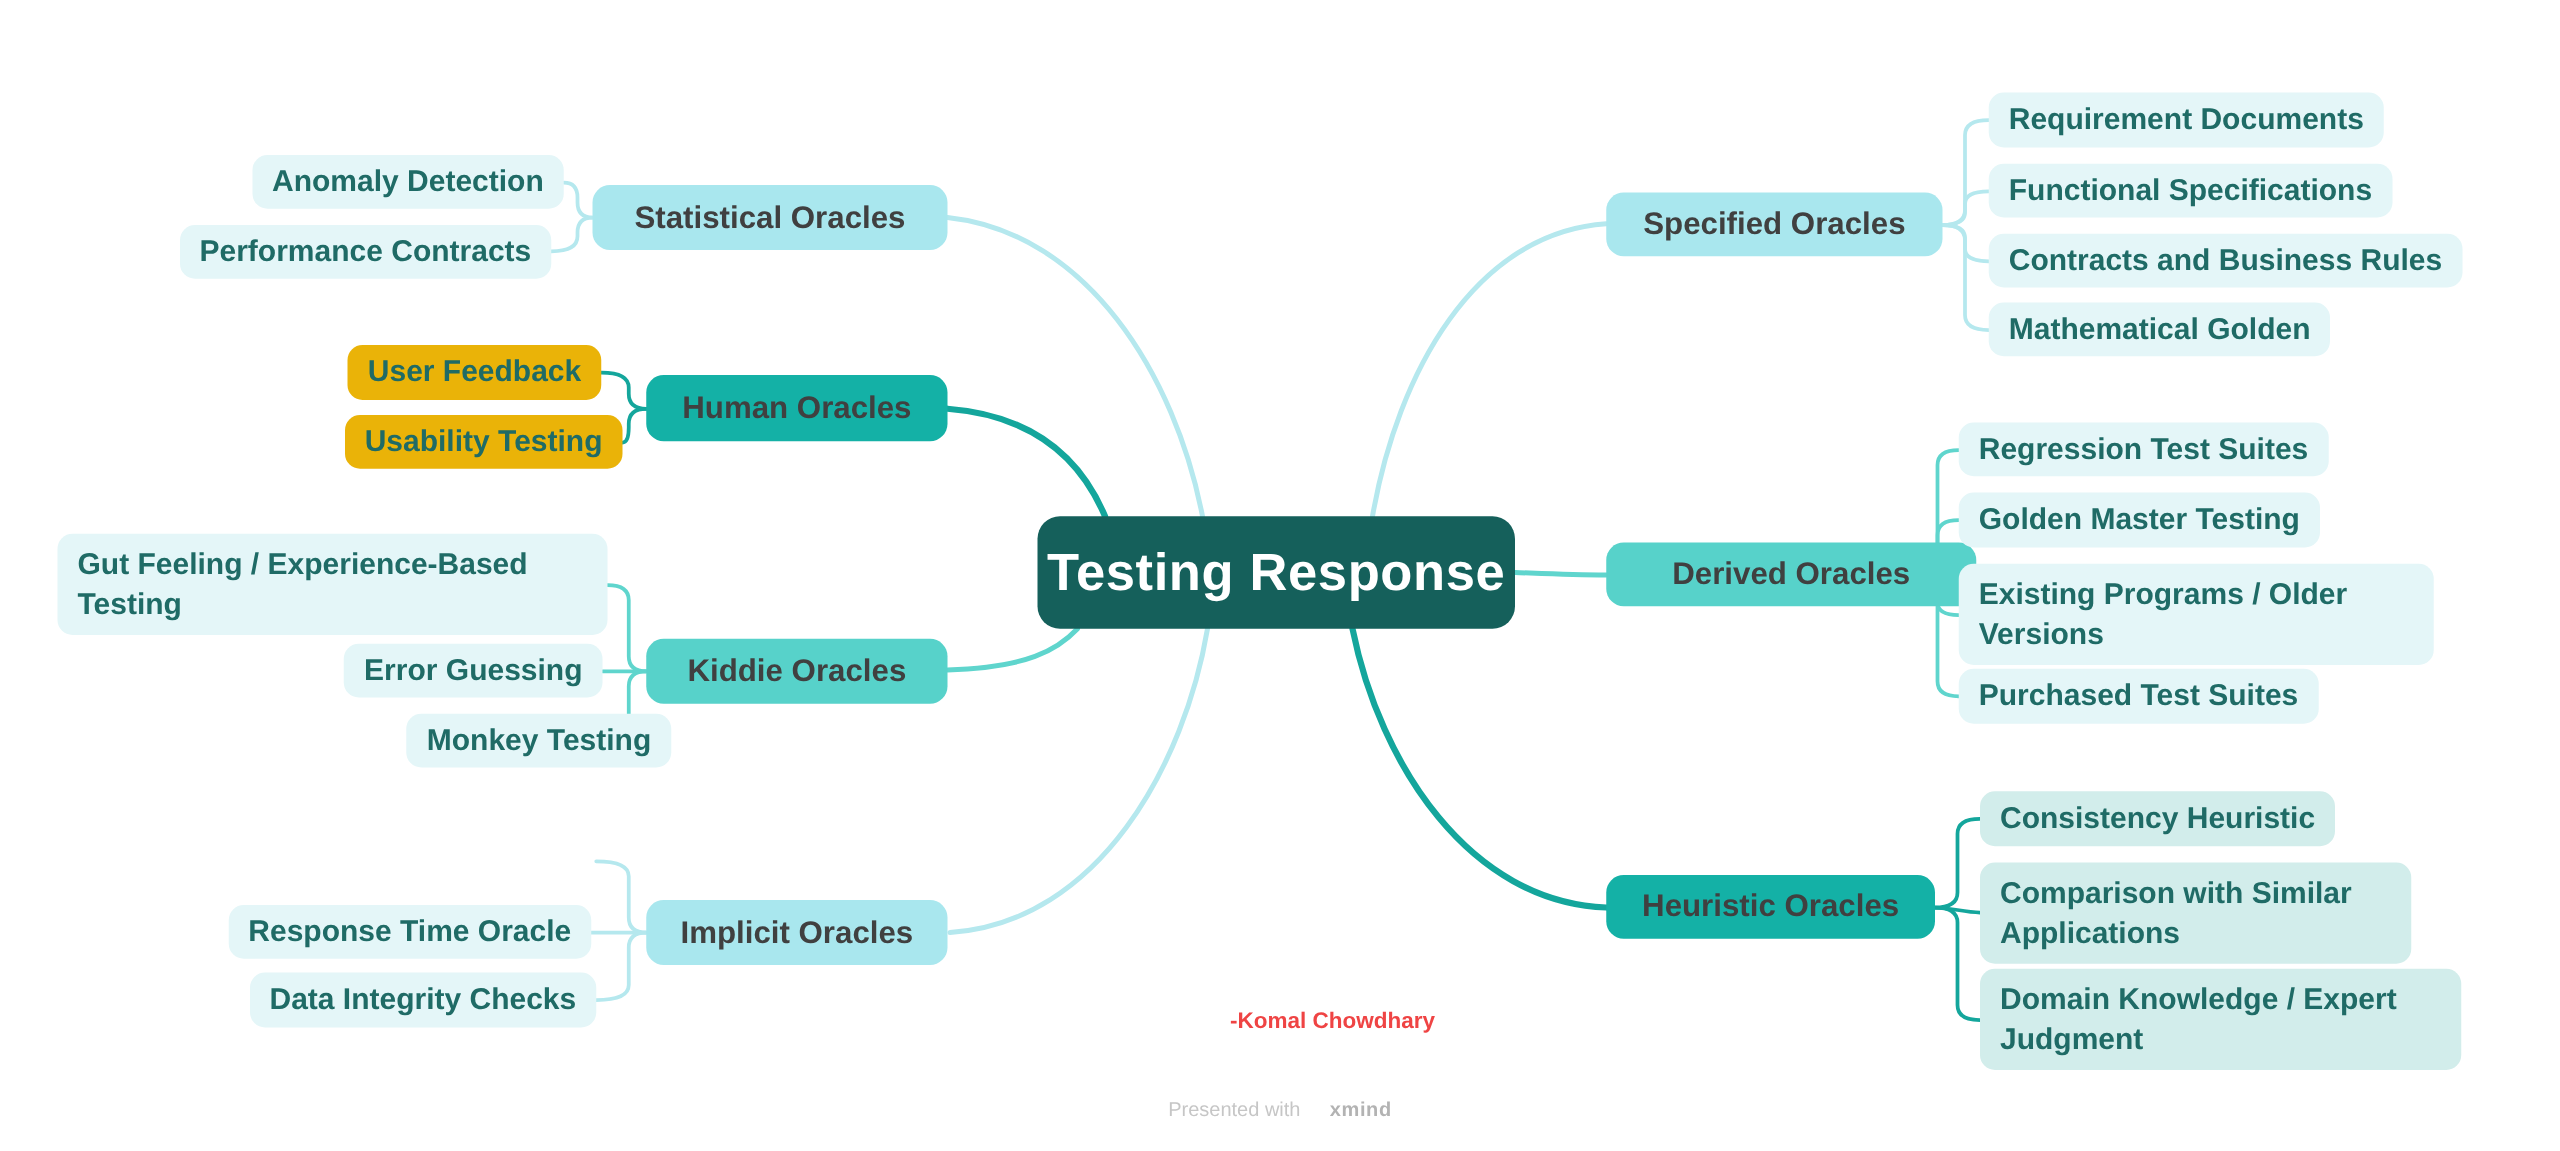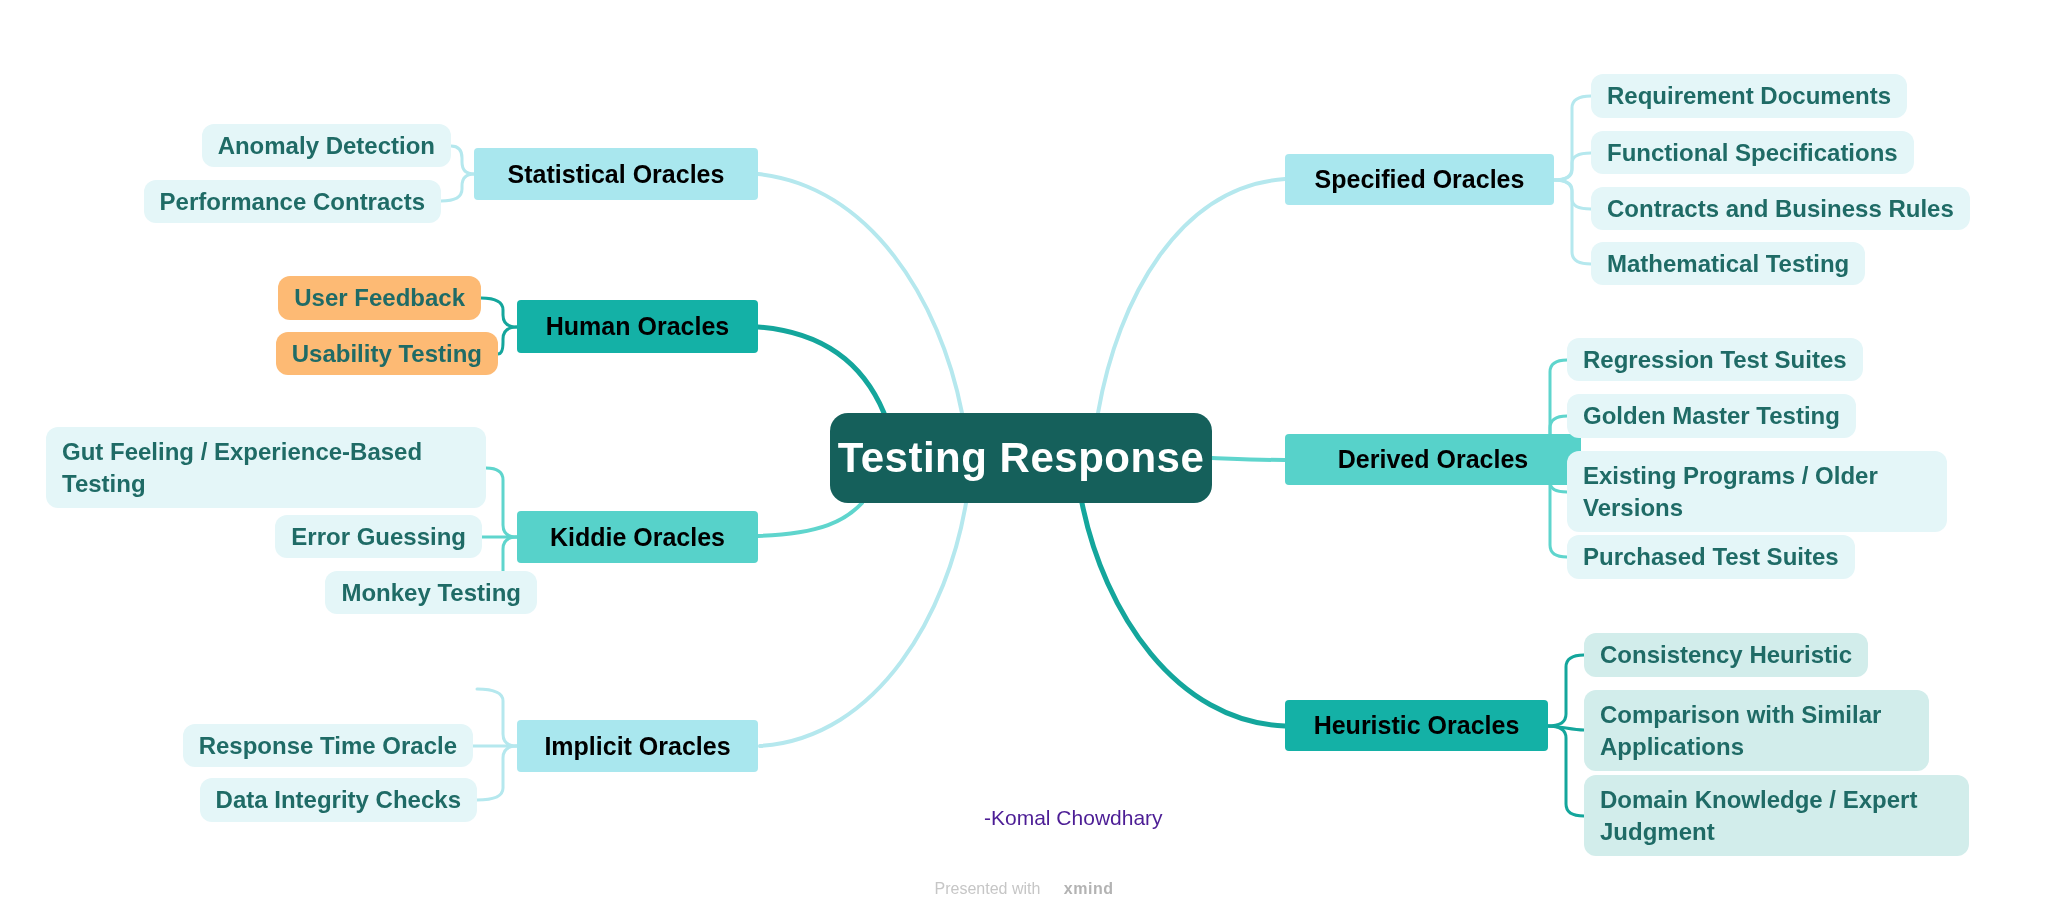--- a/index.html
+++ b/index.html
@@ -11,28 +11,28 @@
   .main.e-teal{stroke-width:5}
   .sub{stroke-width:3}
   .e-light{stroke:#B5E8EE}
   .e-teal{stroke:#14A69C}
   .e-turq{stroke:#5FD5CD}
 
   .node{position:absolute;box-sizing:border-box;display:flex;align-items:center;justify-content:center;
         font-weight:700;cursor:default}
   .center-node{left:830px;top:413px;width:382px;height:90px;background:#15605B;color:#ffffff;
         font-size:42px;border-radius:18px;letter-spacing:.5px}
-  .topic{font-size:25px;color:#000000;border-radius:4px;white-space:nowrap}
+  .topic{font-size:25px;color:#404040;border-radius:14px;white-space:nowrap}
   .t-light{background:#A9E7EE}
   .t-teal{background:#14B1A6}
   .t-turq{background:#57D2CA}
 
   .leaf{font-size:24px;color:#1F6B66;background:#E4F6F8;border-radius:12px;
         padding:0 16px;white-space:nowrap}
-  .leaf.lf-human{background:#fdba74}
+  .leaf.lf-human{background:#eab308}
   .leaf.lf-heur{background:#D2EDEB}
   .leaf.wrap{white-space:normal;line-height:1.3;padding:6px 16px;justify-content:flex-start;text-align:left}
 
   
   .n-statistical{right:1290px;top:148px;width:284px;height:52px}
   .n-human{right:1290px;top:300px;width:241px;height:53px}
   .n-kiddie{right:1290px;top:511px;width:241px;height:52px}
   .n-implicit{right:1290px;top:720px;width:241px;height:52px}
   .n-specified{left:1285px;top:154px;width:269px;height:51px}
   .n-derived{left:1285px;top:434px;width:296px;height:51px}
@@ -55,21 +55,21 @@
   .n-contracts{left:1591px;top:187px;height:43px}
   .n-mathmodels{left:1591px;top:242px;height:43px}
   .n-regression{left:1567px;top:338px;height:43px}
   .n-golden{left:1567px;top:394px;height:44px}
   .n-existing{left:1567px;top:451px;width:380px;height:81px}
   .n-purchased{left:1567px;top:535px;height:44px}
   .n-consistency{left:1584px;top:633px;height:44px}
   .n-comparison{left:1584px;top:690px;width:345px;height:81px}
   .n-domain{left:1584px;top:775px;width:385px;height:81px}
 
-  .signature{position:absolute;left:984px;top:806px;font-size:21px;font-weight:400;color:#4c1d95}
+  .signature{position:absolute;left:984px;top:806px;font-size:18px;font-weight:700;color:#ef4444}
   .footer{position:absolute;left:0;right:0;top:880px;text-align:center;font-size:16px;color:#C6C6C6}
   .footer .brand{font-weight:700;color:#B3B3B3;margin-left:19px;letter-spacing:.5px}
 </style>
 </head>
 <body>
 
 <div class="canvas">
 
   <svg class="edges" viewBox="0 0 2048 921" aria-hidden="true">
 
@@ -130,21 +130,21 @@
   <div class="node leaf wrap n-gutfeeling">Gut Feeling / Experience-Based Testing</div>
   <div class="node leaf n-errorguessing">Error Guessing</div>
   <div class="node leaf n-monkey">Monkey Testing</div>
 
   <div class="node leaf n-responsetime">Response Time Oracle</div>
   <div class="node leaf n-dataintegrity">Data Integrity Checks</div>
 
   <div class="node leaf n-reqdocs">Requirement Documents</div>
   <div class="node leaf n-funcspecs">Functional Specifications</div>
   <div class="node leaf n-contracts">Contracts and Business Rules</div>
-  <div class="node leaf n-mathmodels">Mathematical Testing</div>
+  <div class="node leaf n-mathmodels">Mathematical Golden</div>
 
   <div class="node leaf n-regression">Regression Test Suites</div>
   <div class="node leaf wrap n-existing"> Existing Programs / Older Versions</div>
   <div class="node leaf n-golden">Golden Master Testing</div>
   <div class="node leaf n-purchased">Purchased Test Suites</div>
 
   <div class="node leaf lf-heur n-consistency">Consistency Heuristic</div>
   <div class="node leaf lf-heur wrap n-comparison"> Comparison with Similar Applications</div>
   <div class="node leaf lf-heur wrap n-domain">Domain Knowledge / Expert Judgment</div>
 

